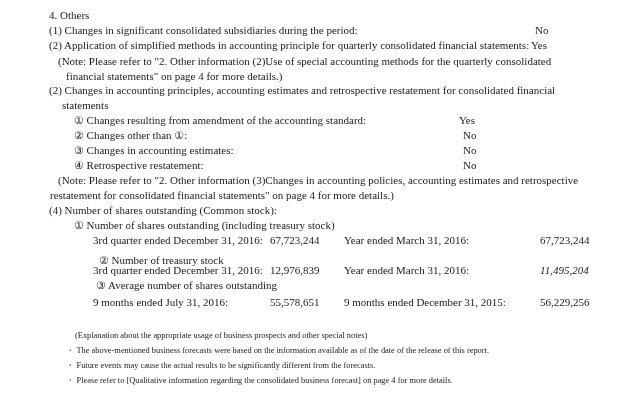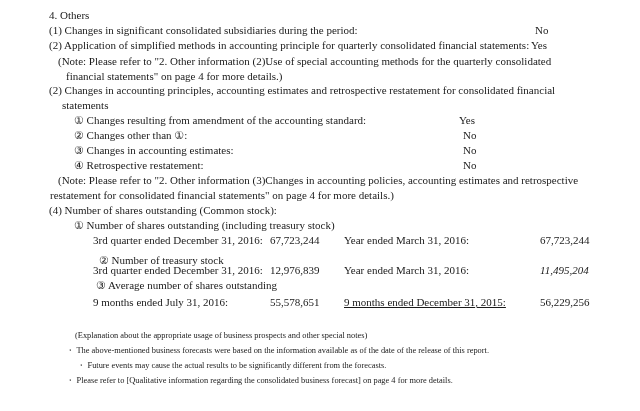--- a/index.html
+++ b/index.html
@@ -50,22 +50,22 @@
 
   <div class="t" style="left:74px;top:254px;margin-left:25px;">② Number of treasury stock</div>
   <div class="t" style="left:93px;top:264px;">3rd quarter ended December 31, 2016:</div>
   <div class="t r" style="left:270px;top:264px;width:59px;">12,976,839</div>
   <div class="t" style="left:344px;top:264px;">Year ended March 31, 2016:</div>
   <div class="t r" style="left:540px;top:264px;width:79px;font-style:italic;">11,495,204</div>
 
   <div class="t" style="left:74px;top:279px;margin-left:22px;">③ Average number of shares outstanding</div>
   <div class="t" style="left:93px;top:296px;">9 months ended July 31, 2016:</div>
   <div class="t r" style="left:270px;top:296px;width:59px;">55,578,651</div>
-  <div class="t" style="left:344px;top:296px;text-decoration:underline;">9 months ended December 31, 2015:</div>
+  <div class="t" style="left:344px;top:296px;">9 months ended December 31, 2015:</div>
   <div class="t r" style="left:540px;top:296px;width:81px;">56,229,256</div>
 </div>
 
 <div>
   <div class="t s" style="left:75px;top:330px;">(Explanation about the appropriate usage of business prospects and other special notes)</div>
   <div class="t s" style="left:66px;top:345px;">・ The above-mentioned business forecasts were based on the information available as of the date of the release of this report.</div>
-  <div class="t s" style="left:66px;top:360px;margin-left:11px;">・ Future events may cause the actual results to be significantly different from the forecasts.</div>
+  <div class="t s" style="left:66px;top:360px;">・ Future events may cause the actual results to be significantly different from the forecasts.</div>
   <div class="t s" style="left:66px;top:375px;">・ Please refer to [Qualitative information regarding the consolidated business forecast] on page 4 for more details.</div>
 </div>
 
 </body></html>

